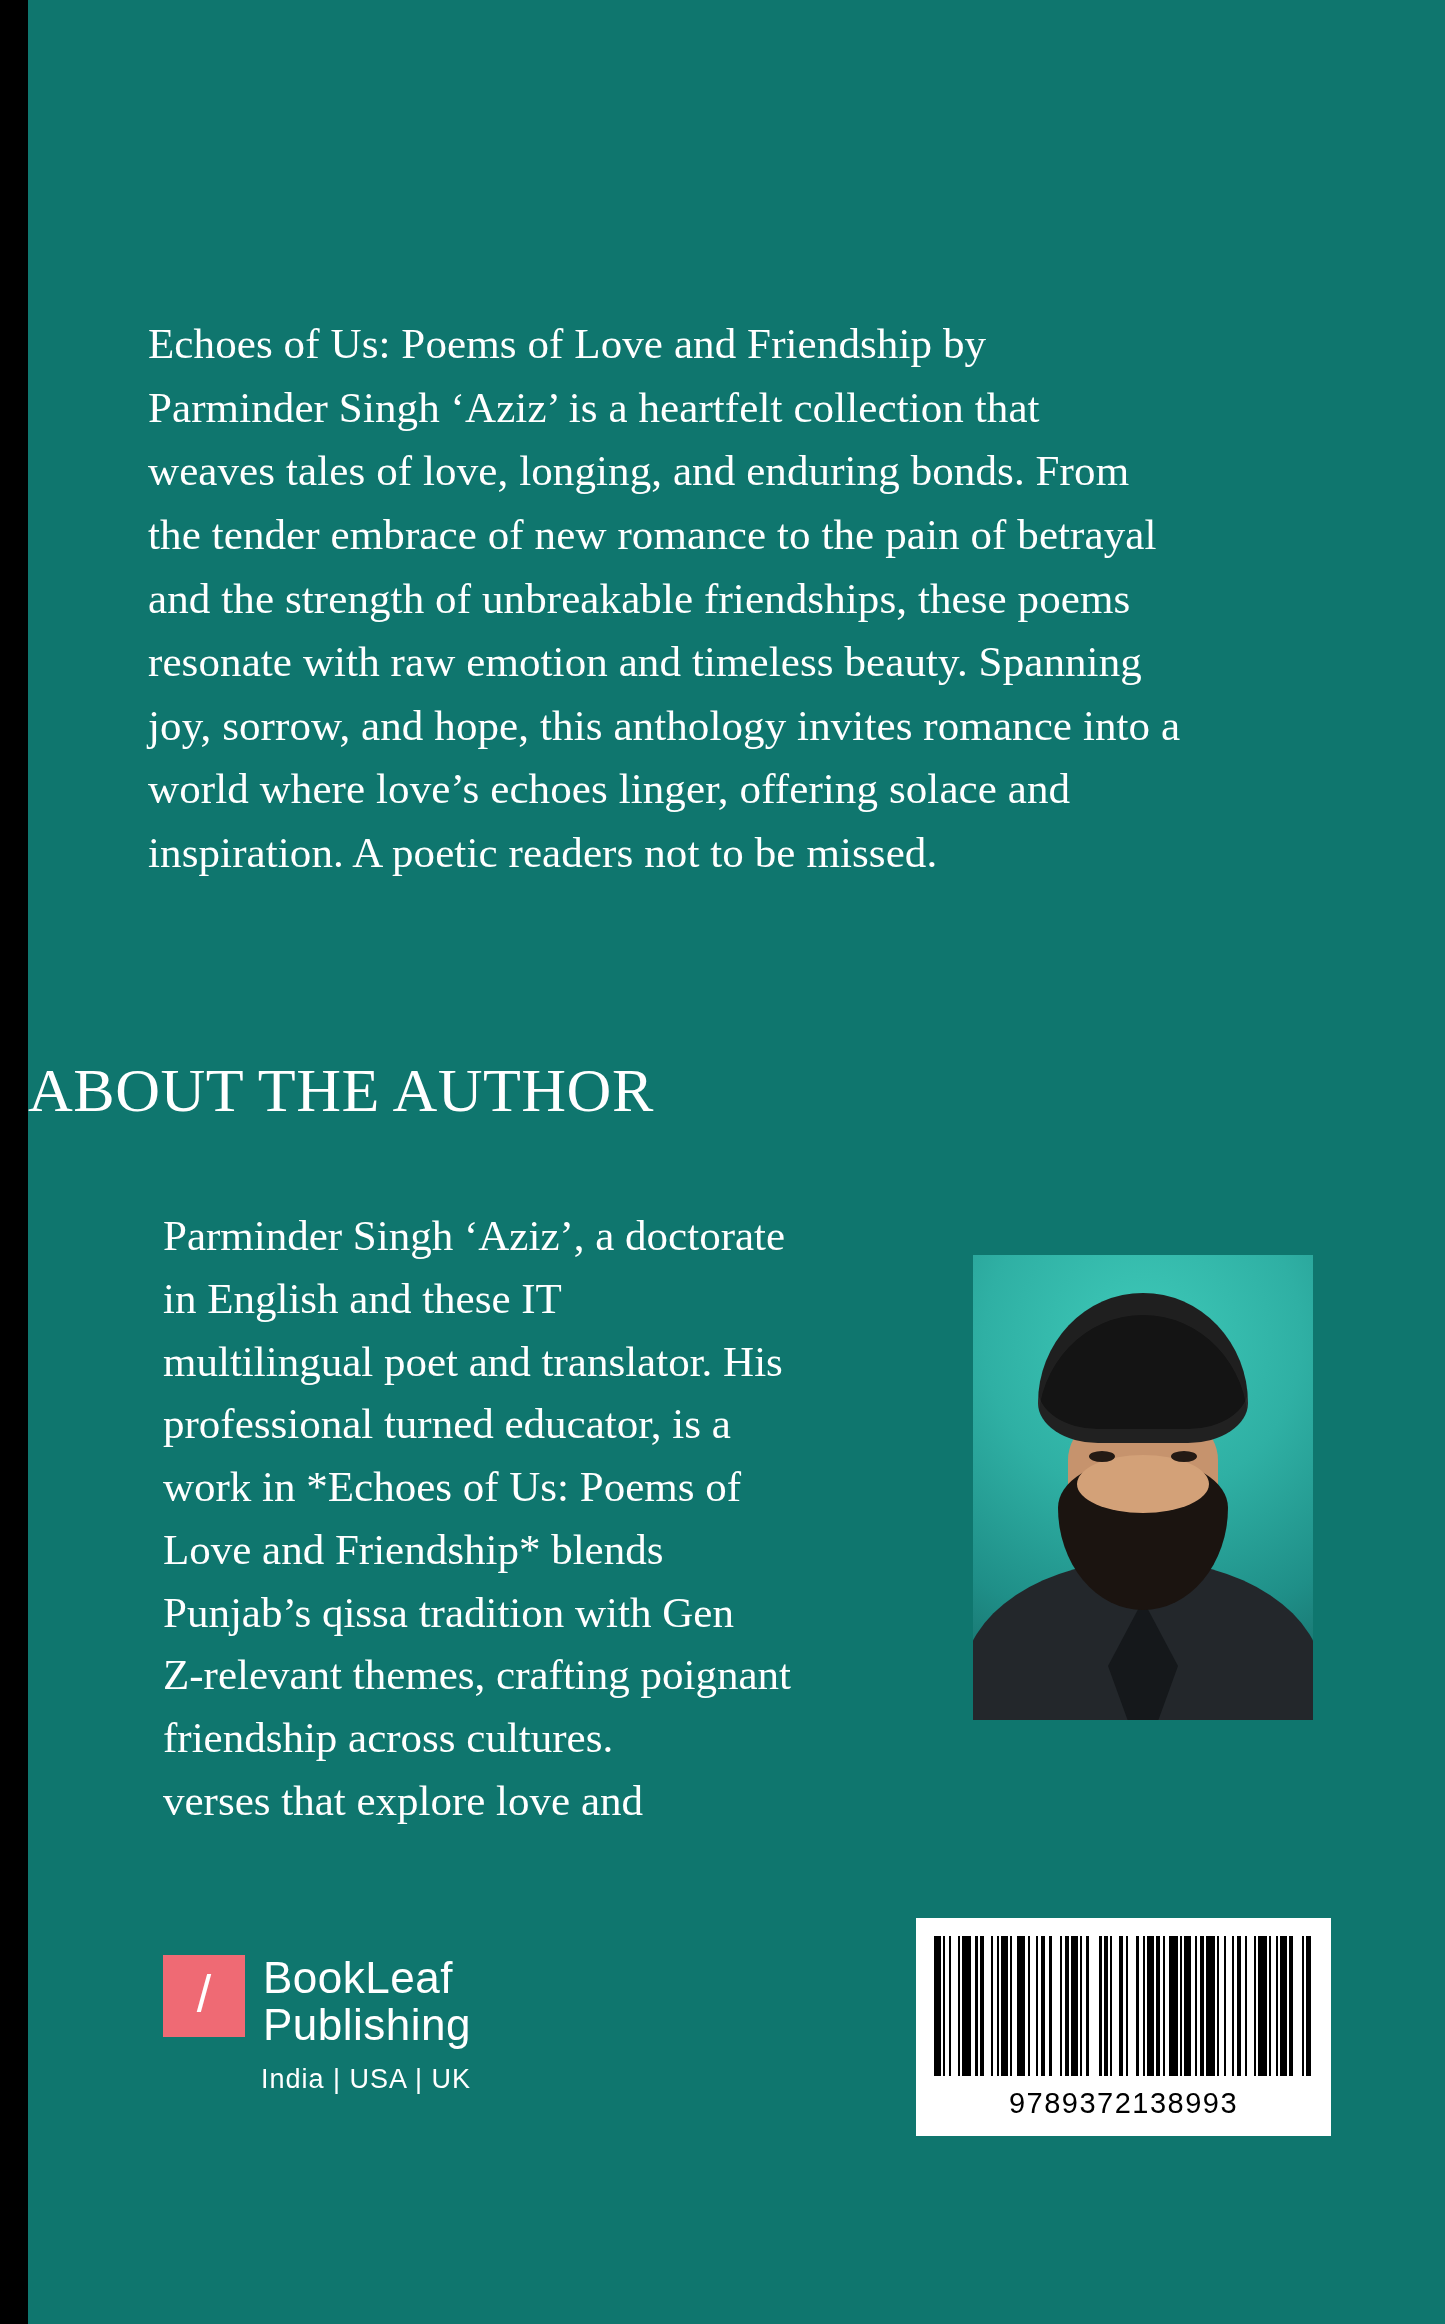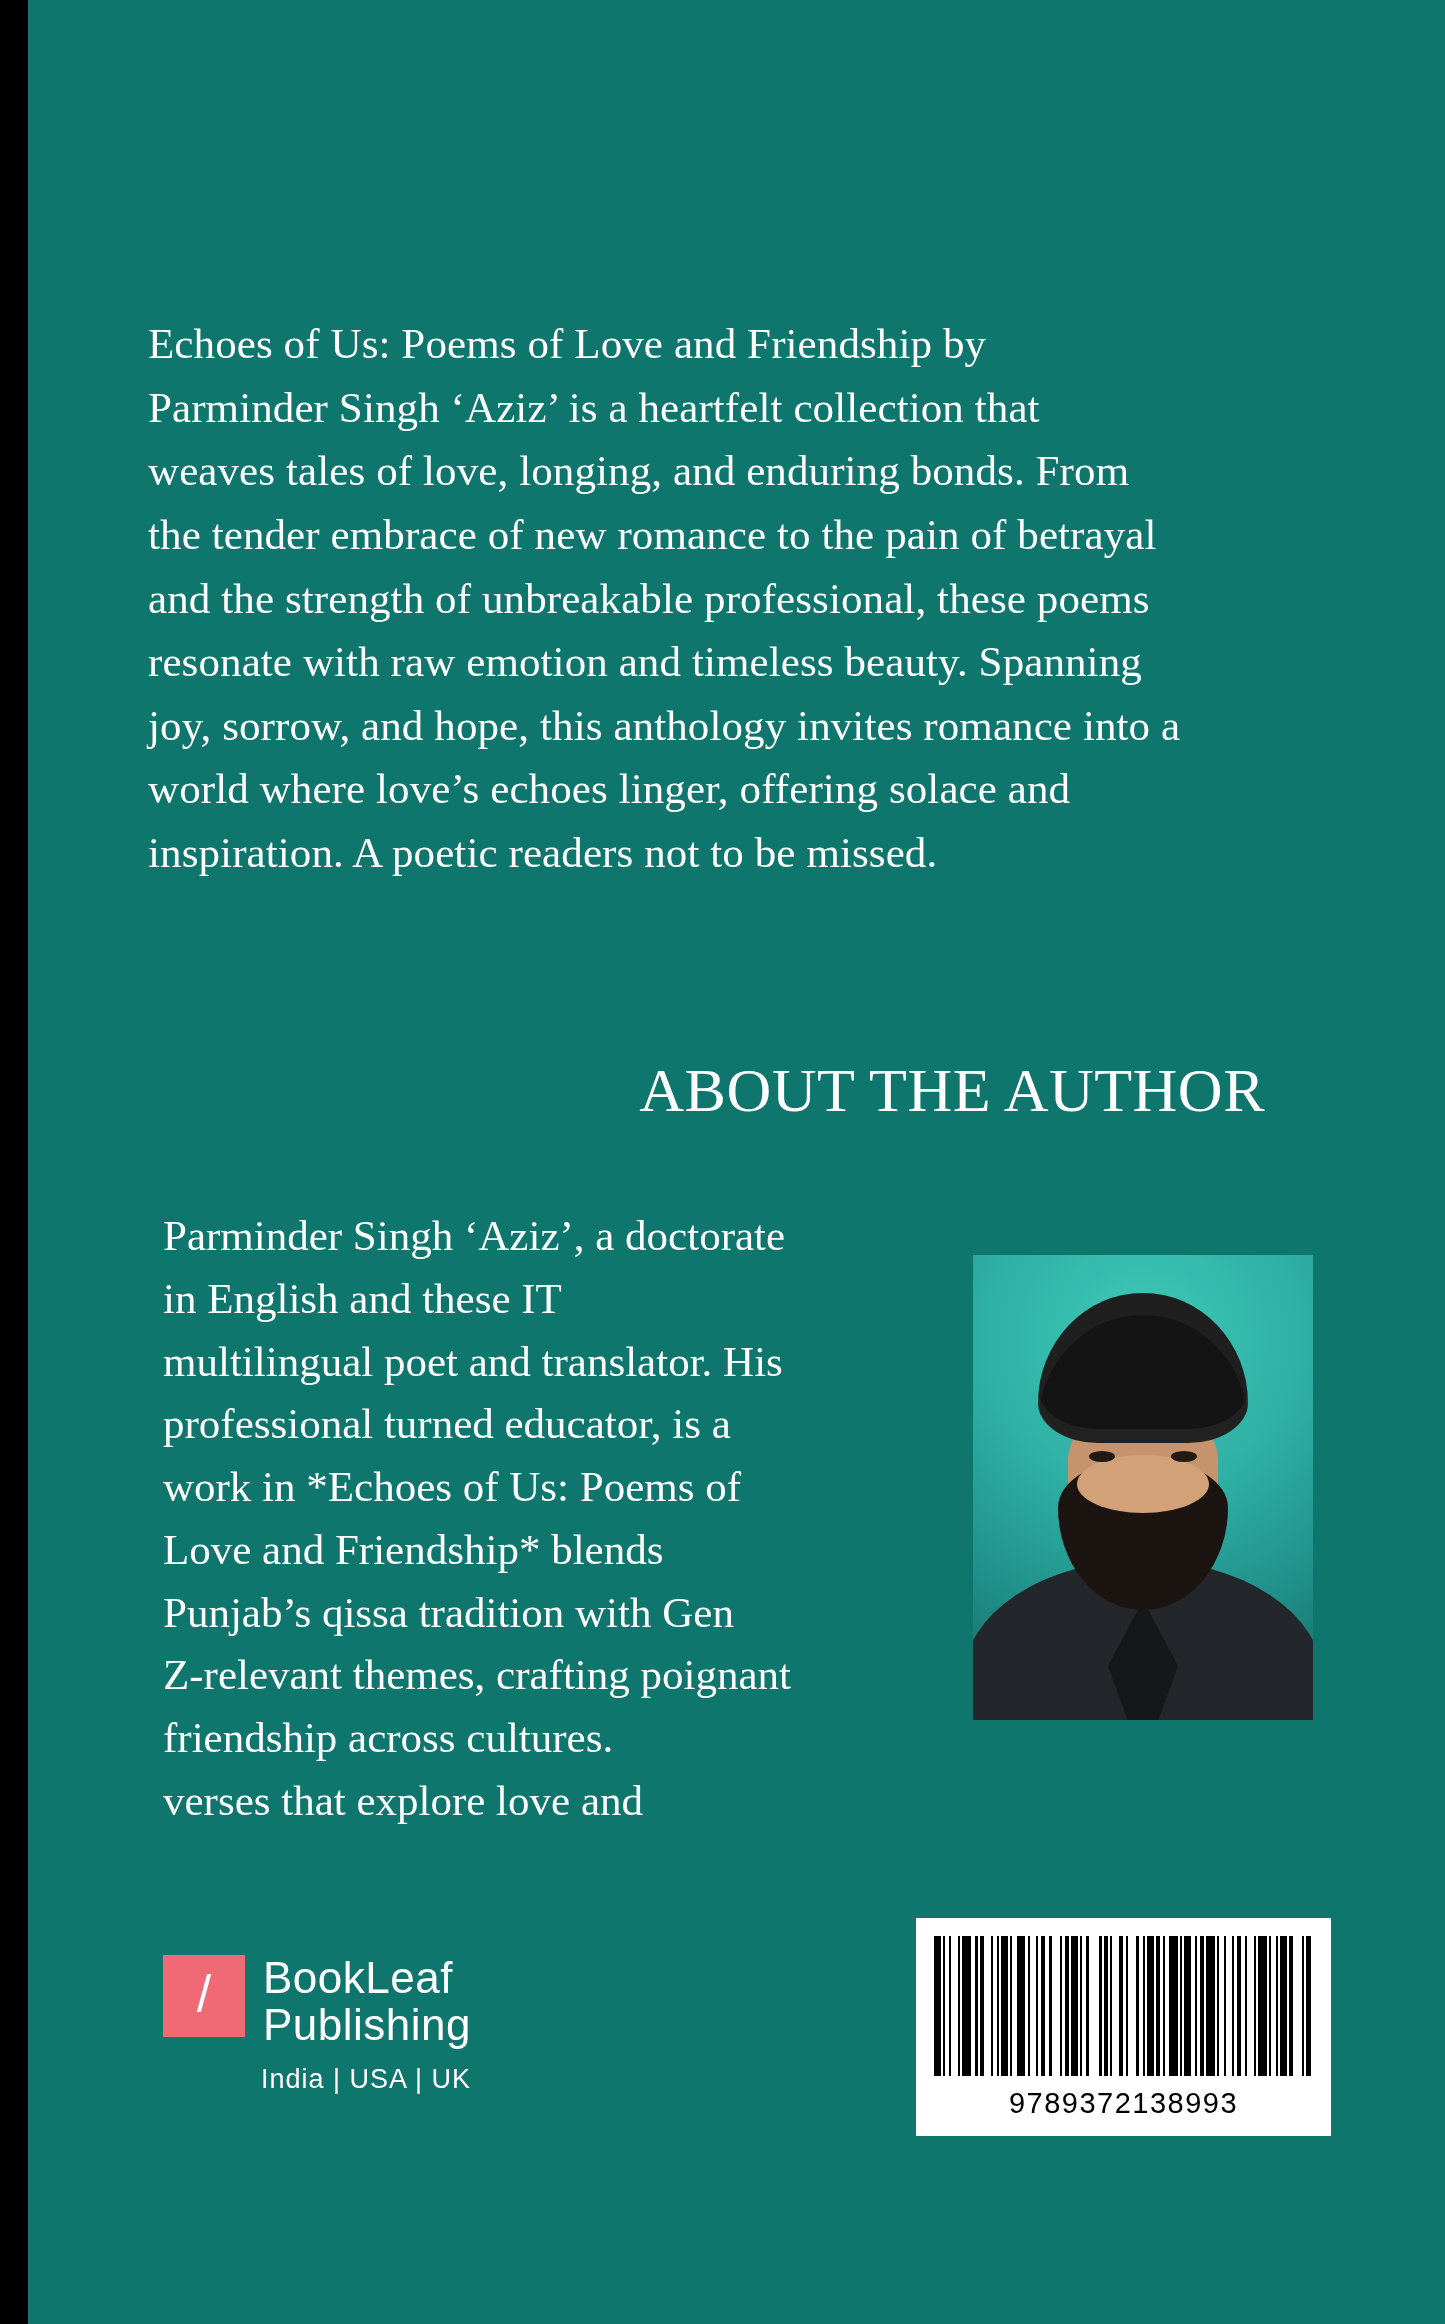--- a/index.html
+++ b/index.html
@@ -32,21 +32,21 @@
     letter-spacing: 0.1px;
   }
   .blurb > span { display: block; }
 
   
   .about-heading {
     position: absolute;
     left: 0;
     top: 1055px;
     width: 1237px;
-    text-align: right;
+    text-align: left;
     font-size: 62px;
     letter-spacing: 0.5px;
     color: #ffffff;
     font-weight: normal;
     font-family: "Liberation Serif", serif;
   }
 
   
   .author-wrap {
     position: absolute;
@@ -241,21 +241,21 @@
 </head>
 <body>
 
 <div class="page">
 
   <div class="blurb">
     <span>Echoes of Us: Poems of Love and Friendship by</span>
     <span>Parminder Singh ‘Aziz’ is a heartfelt collection that</span>
     <span>weaves tales of love, longing, and enduring bonds. From</span>
     <span>the tender embrace of new romance to the pain of betrayal</span>
-    <span>and the strength of unbreakable professional, these poems</span>
+    <span>and the strength of unbreakable friendships, these poems</span>
     <span>resonate with raw emotion and timeless beauty. Spanning</span>
     <span>joy, sorrow, and hope, this anthology invites romance into a</span>
     <span>world where love’s echoes linger, offering solace and</span>
     <span>inspiration.  A  poetic  readers  not  to  be  missed.</span>
   </div>
 
   <div class="about-heading">ABOUT THE AUTHOR</div>
 
   <div class="author-wrap">
     <div class="author-photo">

